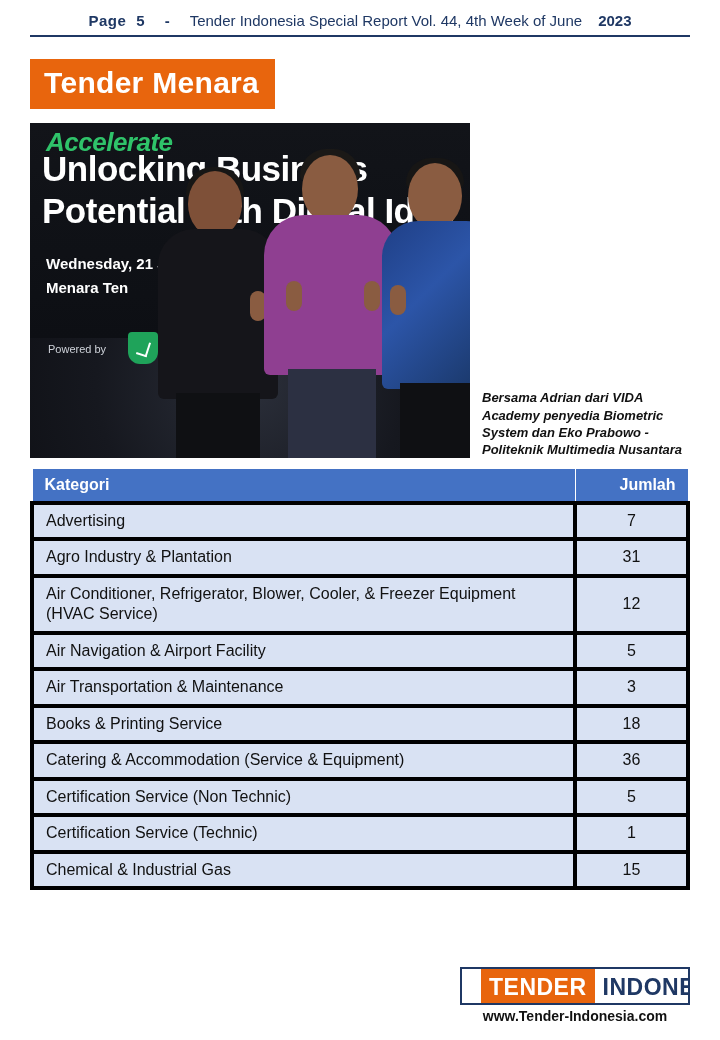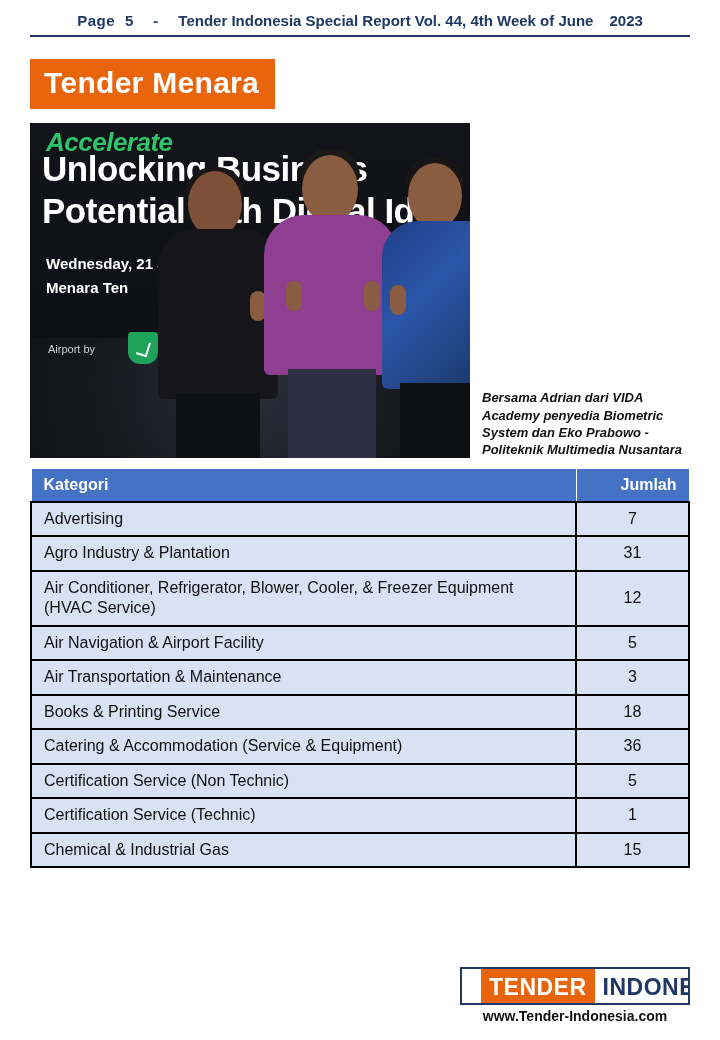--- a/index.html
+++ b/index.html
@@ -46,21 +46,21 @@
     color: #1f3864;
   }
   .header .sep {
     font-size: 15px;
     font-weight: bold;
     color: #1f3864;
     padding: 0 10px;
   }
   .header .report-title {
     font-size: 15px;
-    font-weight: bold;
+    font-weight: normal;
     color: #1f3864;
   }
   .header .report-year {
     font-size: 15px;
     font-weight: bold;
     color: #1f3864;
     padding-left: 6px;
   }
 
   
@@ -288,21 +288,21 @@
   }
   table.cat-table th.num-col {
     text-align: right;
     width: 88px;
   }
   table.cat-table td {
     background: #d9e2f3;
     font-size: 16px;
     color: #111111;
     padding: 6px 12px;
-    border: 2px solid #000000;
+    border: 4px solid #000000;
     line-height: 1.28;
   }
   table.cat-table td.num {
     text-align: center;
     width: 88px;
   }
 
   
   .footer {
     position: absolute;
@@ -369,21 +369,21 @@
   
   <div class="media-row">
     <div class="photo">
       <div class="stage-bg"></div>
       <div class="screen"></div>
       <div class="slide-accel">Accelerate</div>
       <div class="slide-line1">Unlocking Business</div>
       <div class="slide-line2">Potential with Digital Iden</div>
       <div class="slide-when">Wednesday, 21 June 2023</div>
       <div class="slide-where">Menara Ten</div>
-      <div class="powered">Airport by</div>
+      <div class="powered">Powered by</div>
       <div class="vida-badge"></div>
       <div class="vida-v">V</div>
 
       <div class="person left">
         <div class="hair"></div>
         <div class="p-head"></div>
         <div class="p-body"></div>
         <div class="legs"></div>
         <div class="thumb" style="left:92px; top:120px;"></div>
       </div>

